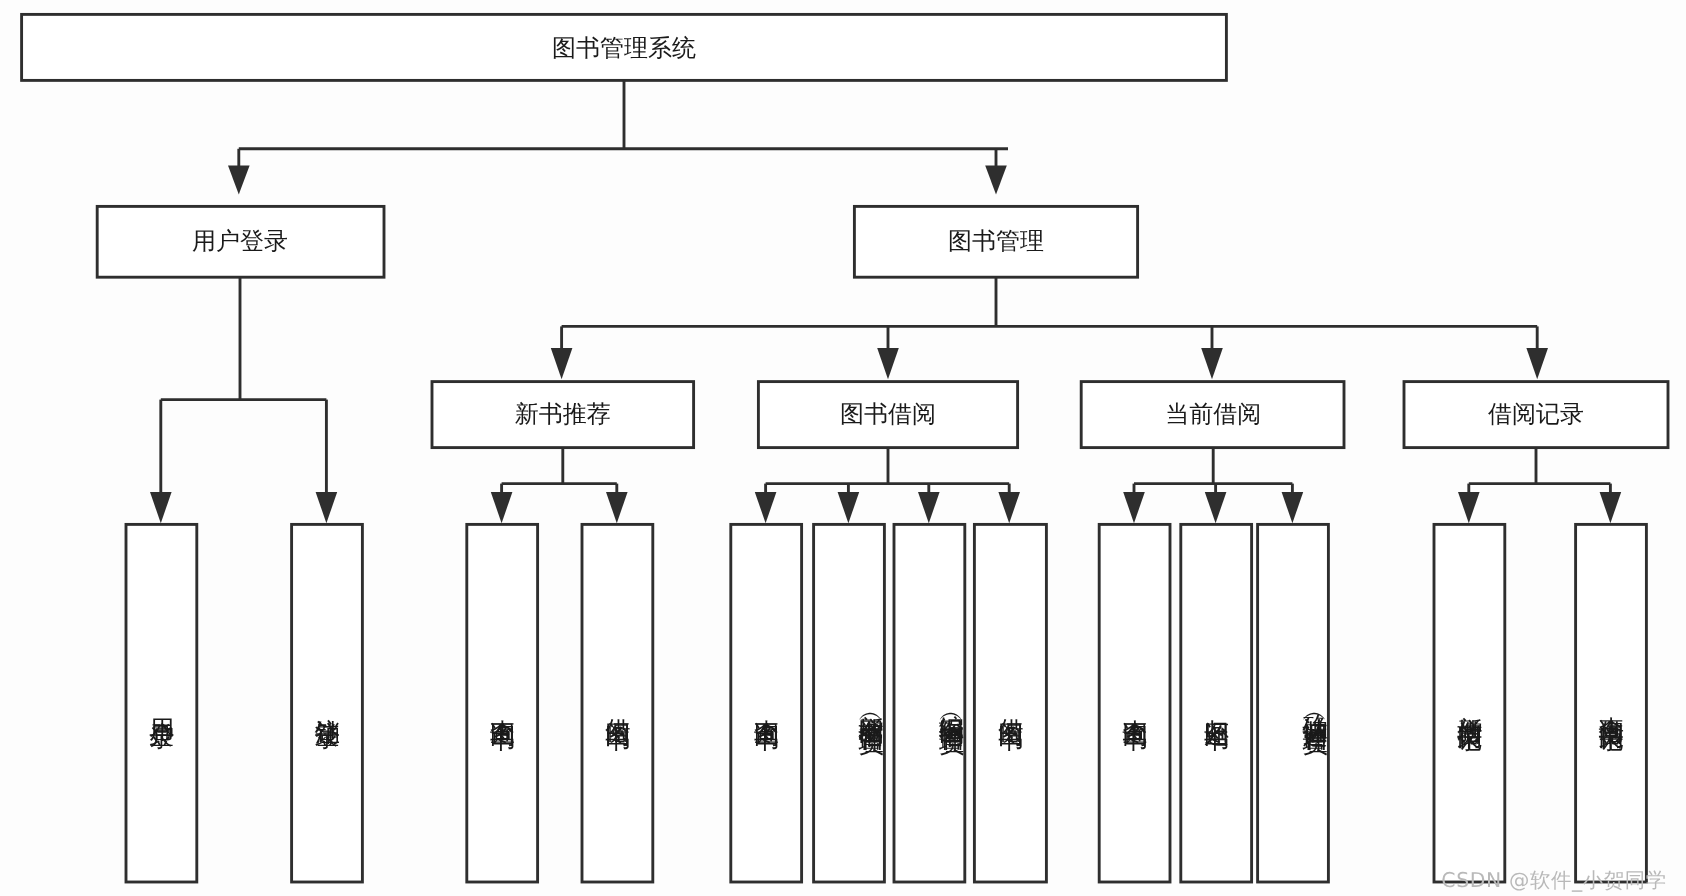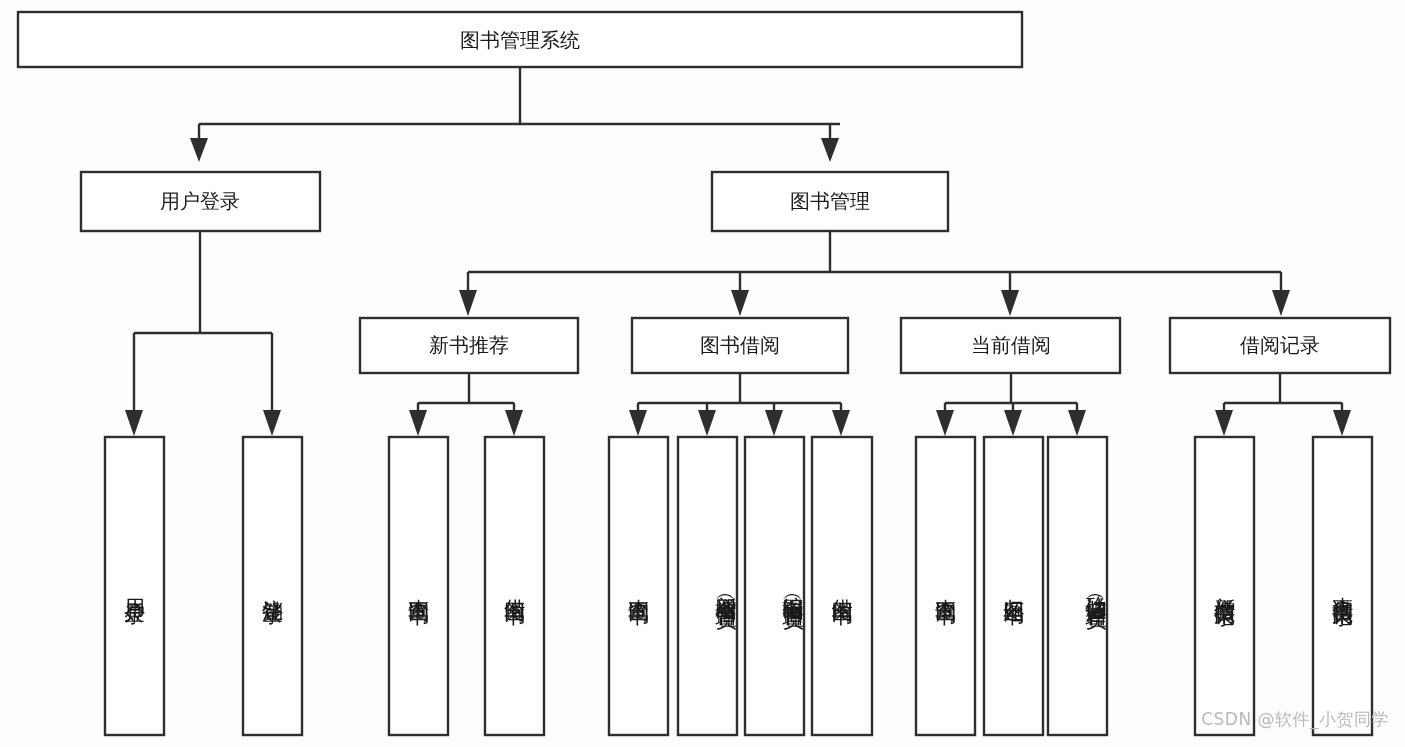--- a/index.html
+++ b/index.html
@@ -60,21 +60,21 @@
     line-height: 1.08;
     letter-spacing: 2px;
     color: #1a1a1a;
     white-space: nowrap;
     text-align: center;
     pointer-events: none;
   }
   .watermark {
     position: absolute;
     right: 16px;
-    bottom: 16px;
+    bottom: 2px;
     font-family: "DejaVu Sans", "Liberation Sans", sans-serif;
     font-size: 17px;
     color: #b9b9b9;
     letter-spacing: 0.5px;
     white-space: nowrap;
   }
 </style>
 </head>
 <body>
 

